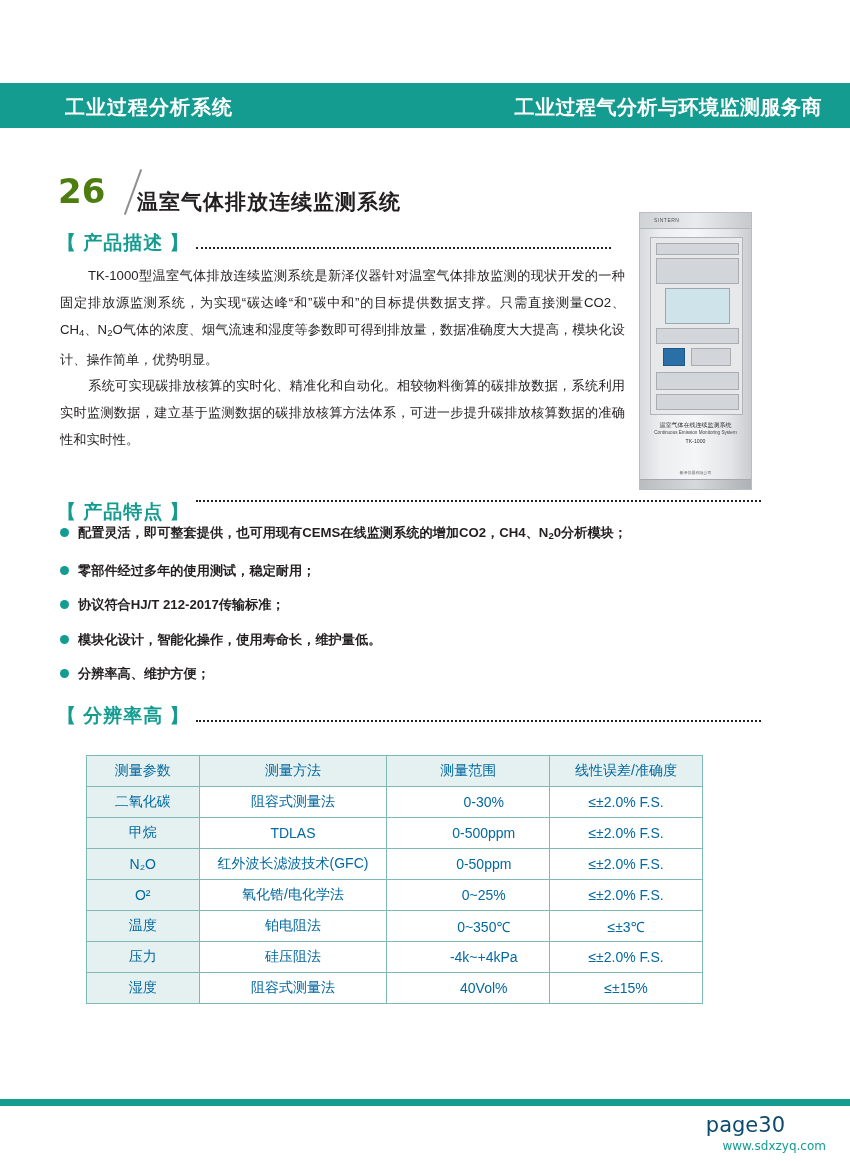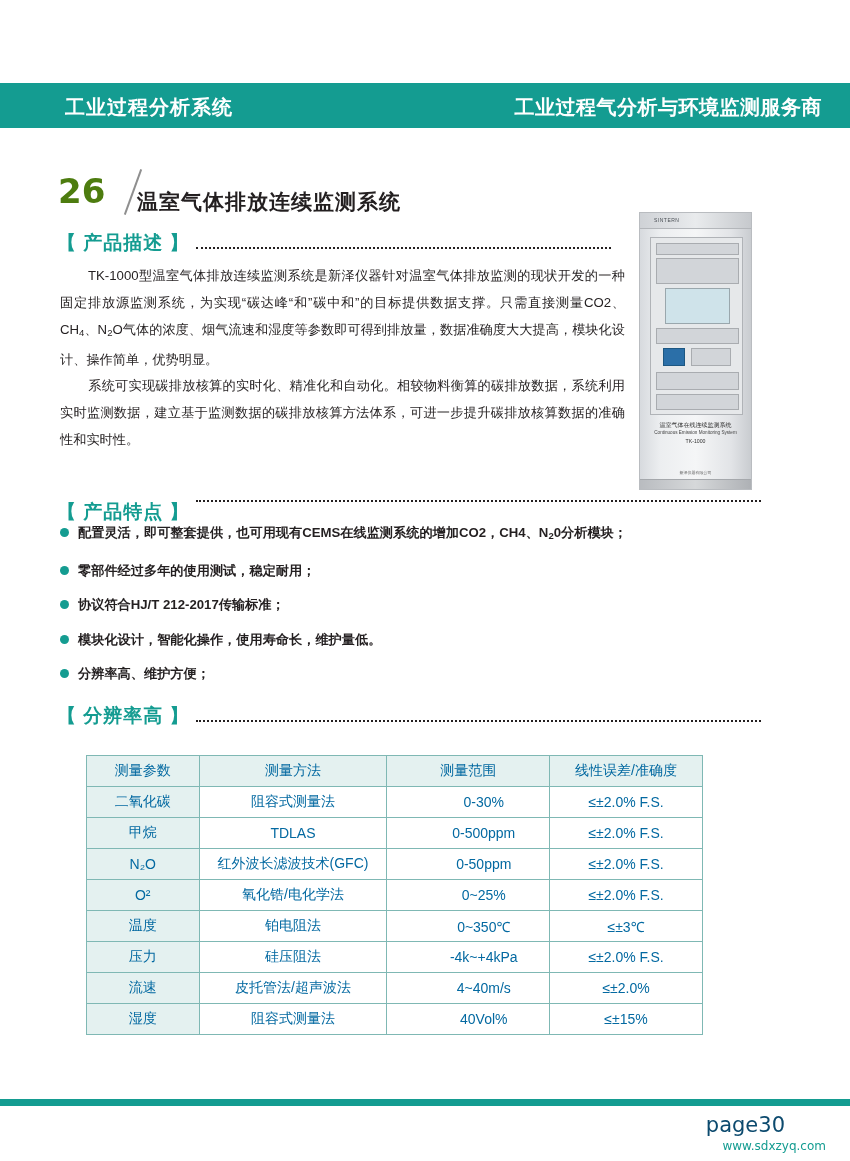--- a/index.html
+++ b/index.html
@@ -423,26 +423,20 @@
         <td class="c2">0~350℃</td>
         <td class="c3">≤±3℃</td>
       </tr>
       <tr>
         <td class="c0">压力</td>
         <td class="c1">硅压阻法</td>
         <td class="c2">-4k~+4kPa</td>
         <td class="c3">≤±2.0%  F.S.</td>
       </tr>
       <tr>
-        <td class="c0">流速</td>
-        <td class="c1">皮托管法/超声波法</td>
-        <td class="c2">4~40m/s</td>
-        <td class="c3">≤±2.0%</td>
-      </tr>
-      <tr>
         <td class="c0">湿度</td>
         <td class="c1">阻容式测量法</td>
         <td class="c2">40Vol%</td>
         <td class="c3">≤±15%</td>
       </tr>
     </tbody>
   </table>
 </div>
 
 <div class="footer-band"></div>

